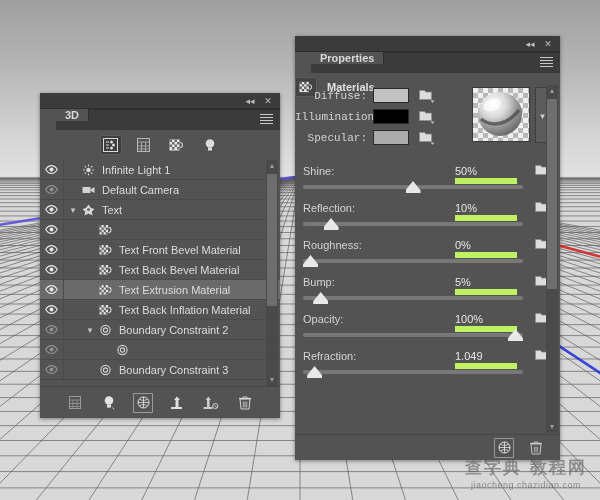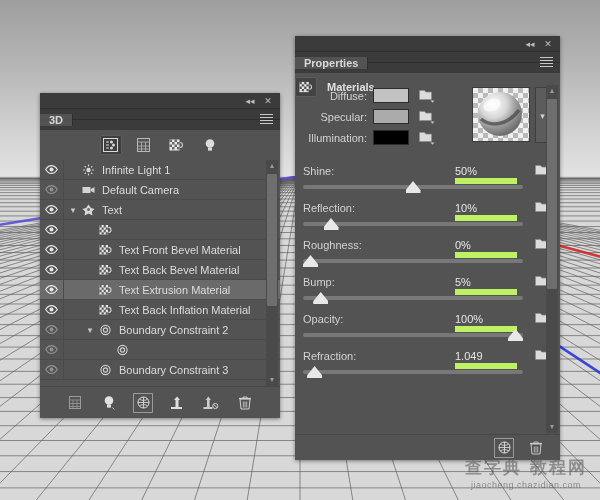--- a/index.html
+++ b/index.html
@@ -28,21 +28,21 @@
   .panel { position:absolute; background:#535353; box-shadow:0 1px 4px rgba(0,0,0,.45); }
   .panel-titlebar {
     height:16px; background:#3b3b3b; position:relative;
     border-bottom:1px solid #2e2e2e;
   }
   .tb-btn {
     position:absolute; top:2px; width:12px; height:12px;
     color:#bdbdbd; font-size:9px; line-height:12px; text-align:center;
     cursor:pointer; user-select:none;
   }
-  .tab-strip { height:21px; background:#3b3b3b; display:flex; align-items:center; position:relative; }
+  .tab-strip { height:21px; background:#3b3b3b; display:flex; align-items:flex-start; position:relative;margin-left:16px; }
   .tab {
     background:#535353; color:#d8d8d8; font-weight:bold; font-size:11px;
     padding:0 9px; display:flex; align-items:center; cursor:pointer;
     border-right:1px solid #2e2e2e;
   }
   .tab-rest { flex:1; background:#444444; border-bottom:1px solid #2e2e2e; }
   .hamburger {
     position:absolute; right:7px; top:5px; width:13px; height:10px; cursor:pointer;
   }
   .hamburger i { display:block; height:1px; background:#c8c8c8; margin-bottom:2px; }
@@ -100,21 +100,21 @@
   .sect-head { height:28px; display:flex; align-items:center; padding-left:0; gap:10px; }
   .sect-ico {
     width:22px; height:20px; background:#434343; border-radius:2px;
     display:flex; align-items:center; justify-content:center;
     box-shadow:inset 0 0 0 1px #5c5c5c;
   }
   .sect-title { color:#e0e0e0; font-size:11px; font-weight:bold; }
 
   .props-body { position:absolute; left:0; top:49px; width:265px; height:348px; overflow:hidden; }
 
-  .crow { height:21px; display:flex; align-items:center; position:relative; }
+  .crow { height:21px; display:flex; align-items:center; position:relative;font-family:Liberation Mono, monospace; }
   .clabel { width:78px; text-align:right; color:#d2d2d2; font-size:11px; padding-right:6px; }
   .swatch { width:36px; height:15px; border:1px solid #2b2b2b; cursor:pointer; }
   .folder { width:16px; height:14px; margin-left:10px; position:relative; cursor:pointer; }
 
   .preview-wrap { position:absolute; right:26px; top:2px; width:62px; height:58px; }
   .checker {
     width:58px; height:55px;
     background-image:
       linear-gradient(45deg,#b9b9b9 25%,transparent 25%,transparent 75%,#b9b9b9 75%),
       linear-gradient(45deg,#b9b9b9 25%,transparent 25%,transparent 75%,#b9b9b9 75%);
@@ -641,30 +641,30 @@
     <div id="color-rows">
         <div class="crow">
           <div class="clabel">Diffuse:</div>
           <div class="swatch" style="background: rgb(194, 194, 194);"></div>
           <div class="folder"><svg width="16" height="14" viewBox="0 0 16 14">
               <path d="M0.5 1.5h5l1.3 1.6h5.7v7.4H0.5z" fill="#dcdcdc" stroke="#8d8d8d" stroke-width="0.7"></path>
               <path d="M11.5 11.5l2 2.2 2-2.2z" fill="#c8c8c8"></path>
             </svg></div>
         </div>
         <div class="crow">
+          <div class="clabel">Illumination:</div>
+          <div class="swatch" style="background: rgb(0, 0, 0);"></div>
+          <div class="folder"><svg width="16" height="14" viewBox="0 0 16 14">
+              <path d="M0.5 1.5h5l1.3 1.6h5.7v7.4H0.5z" fill="#dcdcdc" stroke="#8d8d8d" stroke-width="0.7"></path>
+              <path d="M11.5 11.5l2 2.2 2-2.2z" fill="#c8c8c8"></path>
+            </svg></div>
+        </div>
+        <div class="crow">
           <div class="clabel">Specular:</div>
           <div class="swatch" style="background: rgb(171, 171, 171);"></div>
-          <div class="folder"><svg width="16" height="14" viewBox="0 0 16 14">
-              <path d="M0.5 1.5h5l1.3 1.6h5.7v7.4H0.5z" fill="#dcdcdc" stroke="#8d8d8d" stroke-width="0.7"></path>
-              <path d="M11.5 11.5l2 2.2 2-2.2z" fill="#c8c8c8"></path>
-            </svg></div>
-        </div>
-        <div class="crow">
-          <div class="clabel">Illumination:</div>
-          <div class="swatch" style="background: rgb(0, 0, 0);"></div>
           <div class="folder"><svg width="16" height="14" viewBox="0 0 16 14">
               <path d="M0.5 1.5h5l1.3 1.6h5.7v7.4H0.5z" fill="#dcdcdc" stroke="#8d8d8d" stroke-width="0.7"></path>
               <path d="M11.5 11.5l2 2.2 2-2.2z" fill="#c8c8c8"></path>
             </svg></div>
         </div>
       </div>
 
     <div class="preview-wrap">
       <div class="checker">
         <svg width="56" height="53" viewBox="0 0 56 53">

